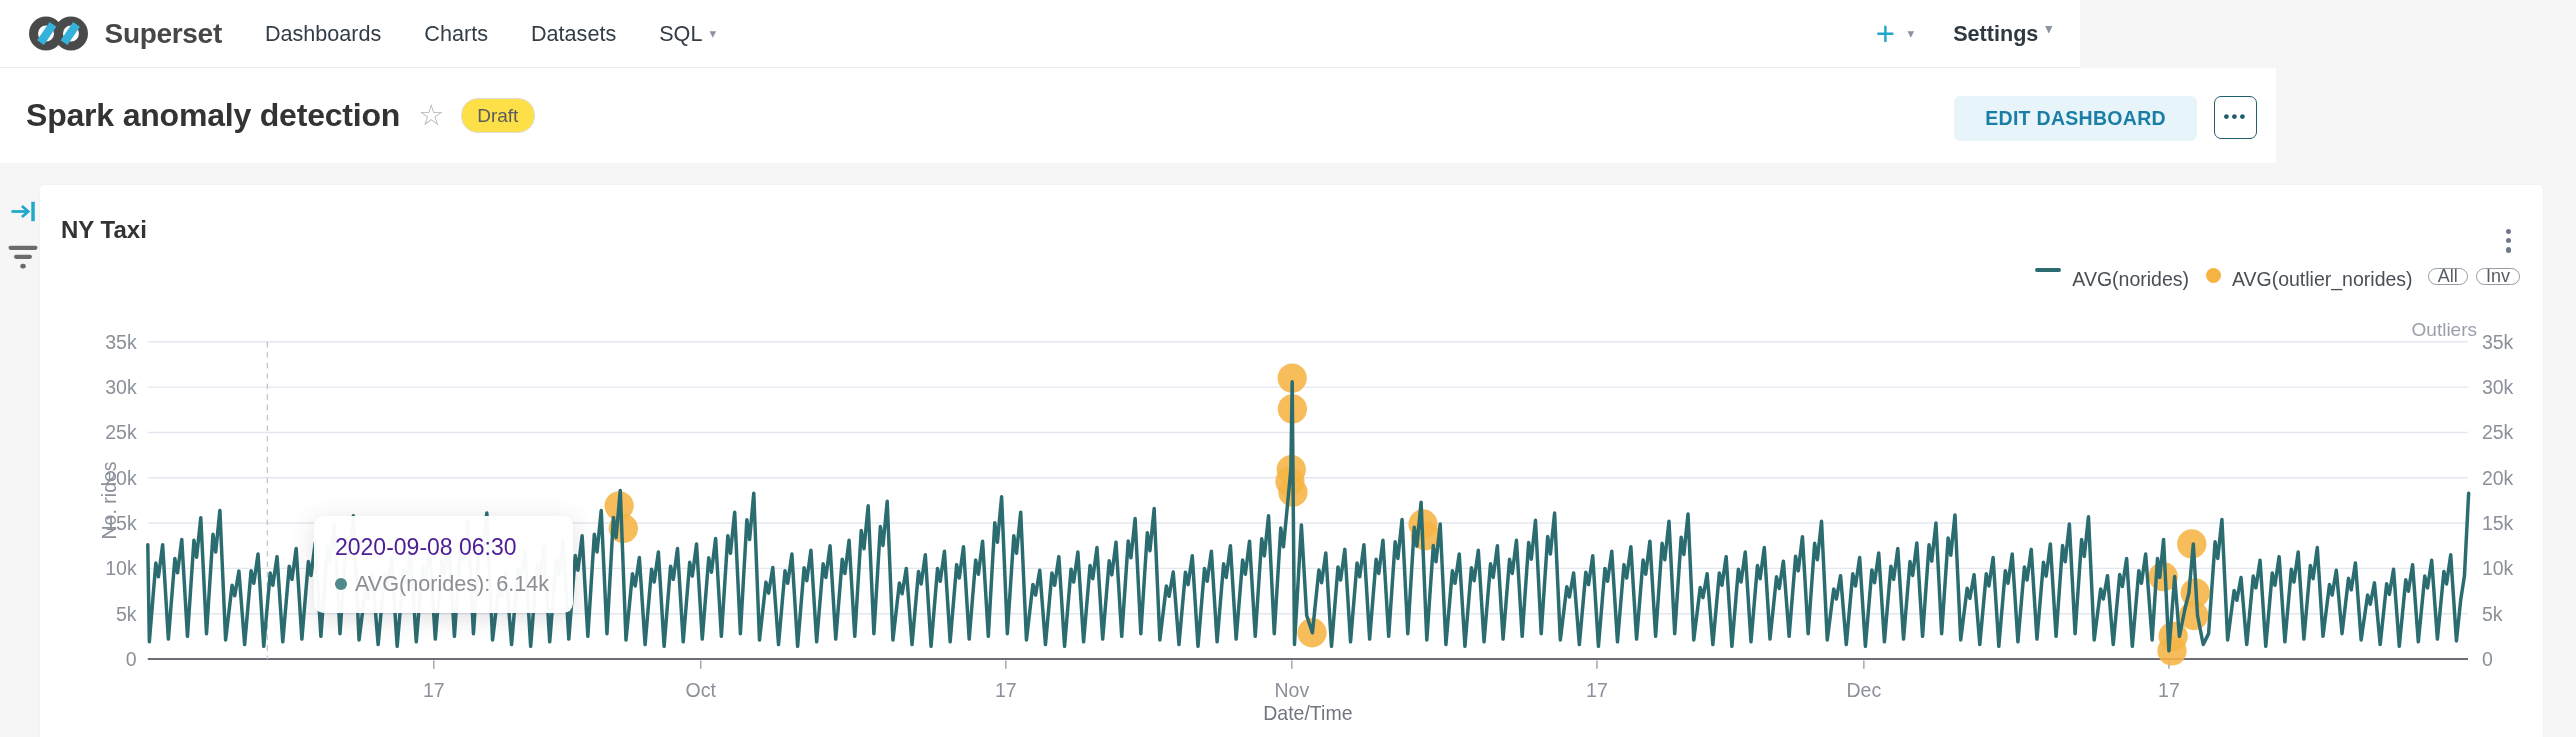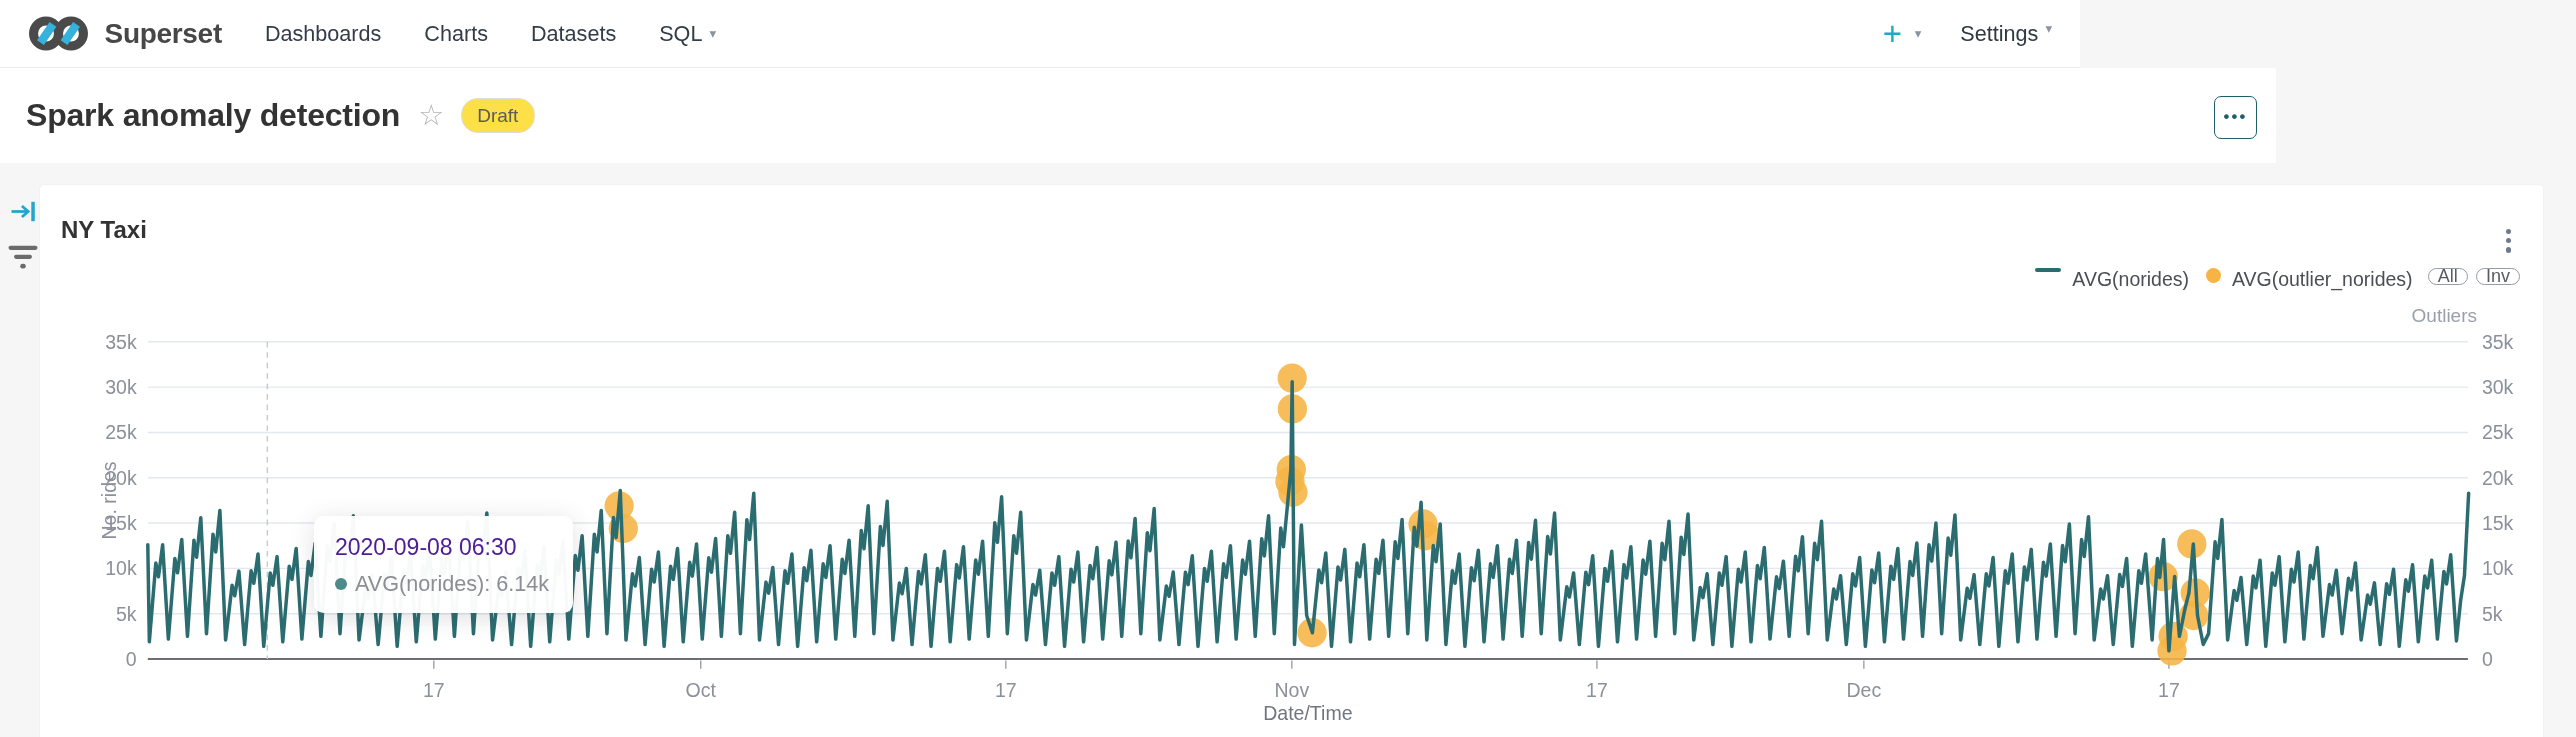--- a/index.html
+++ b/index.html
@@ -11,21 +11,21 @@
     border-bottom:1.4px solid #ededed; display:flex; align-items:center; justify-content:space-between;
     padding:0 28px 0 25px; z-index:6; }
   .nav-left { display:flex; align-items:center; }
   .logo { display:inline-flex; margin-right:12.5px; cursor:pointer; }
   .brand { font-size:28px; font-weight:700; color:#474747; letter-spacing:-0.3px; cursor:pointer; }
   .nav-item { font-size:21.6px; color:#333d47; margin-left:43px; cursor:pointer; display:inline-flex; align-items:center; }
   .caret { font-size:13.2px; color:#8a939e; margin-left:7px; }
   .nav-right { display:flex; align-items:center; gap:39px; }
   .plus { display:inline-flex; align-items:center; cursor:pointer; }
   .plus-glyph { font-size:33px; color:#20a7c9; font-weight:400; line-height:1; margin-right:5.6px; }
-  .settings { display:inline-flex; align-items:flex-start; font-size:21.6px; color:#2f3942; cursor:pointer; }
+  .settings { display:inline-flex; align-items:flex-start; font-size:21.6px; color:#2f3942; cursor:pointer;font-weight:bold; }
 
   
   .dash-header { position:absolute; left:0; top:68px; width:2276px; height:95px; background:#fff;
     display:flex; align-items:center; padding-left:26px; z-index:6; }
   .page-title { font-size:32px; font-weight:600; color:#333; letter-spacing:-0.2px; }
   .star { font-size:29px; color:#b5b5b5; margin-left:18px; cursor:pointer; line-height:1; }
   .badge { margin-left:16.7px; font-size:19px; color:#5c5c5c; background:#fde047; border:0.7px solid #dcdcdc;
     border-radius:16.7px; padding:5.6px 15.3px; }
   .edit-btn { position:absolute; right:79px; top:28px; height:45px; padding:0 31px; font-size:19.5px;
     font-weight:700; letter-spacing:0.3px; color:#1a7ea6; background:#e7f4fa; border:none; border-radius:6.3px;
@@ -47,21 +47,21 @@
     cursor:pointer; z-index:4; padding:2.8px; }
   .kebab i { width:5.6px; height:5.6px; border-radius:50%; background:#6f7988; }
 
   .legend { position:absolute; top:268px; right:56px; display:flex; align-items:flex-start; gap:11px; z-index:3; }
   .legend .swatch-line { width:26.5px; height:3.5px; border-radius:2.1px; cursor:pointer; }
   .legend .swatch-dot { width:15.3px; height:15.3px; border-radius:50%; cursor:pointer; }
   .legend .lg-label { font-size:19.5px; color:#4a4f55; cursor:pointer; }
   .pill { border:1.4px solid #969ca3; border-radius:12.5px; height:17px; padding:0 9px; display:flex;
     align-items:center; font-size:18px; color:#575c63; cursor:pointer; background:#fff; }
   .pill + .pill { margin-left:-2.8px; }
-  .outliers-label { position:absolute; top:305px; right:99px; font-size:19px; color:#9aa0ab; z-index:3; }
+  .outliers-label { position:absolute; top:319px; right:99px; font-size:19px; color:#9aa0ab; z-index:3; }
 
   #chart-svg { position:absolute; left:0; top:0; z-index:2; pointer-events:none; }
   #chart-svg text { font-family:"Liberation Sans", sans-serif; }
 
   
   .tooltip { position:absolute; left:314px; top:516px; background:rgba(255,255,255,0.97); border-radius:9.8px;
     box-shadow:0 4.2px 25px rgba(60,60,80,0.16); padding:18px 24px 16.7px 21px; z-index:5; white-space:nowrap; }
   .tt-title { font-size:23px; color:#4c1d95; margin-bottom:9.8px; }
   .tt-row { display:flex; align-items:center; gap:8px; }
   .tt-dot { width:12px; height:12px; border-radius:50%; }
@@ -98,20 +98,21 @@
       <span>Settings</span>
       <span class="caret">▾</span>
     </span>
   </div>
 </div>
 
 <div class="dash-header">
   <span class="page-title">Spark anomaly detection</span>
   <span class="star">☆</span>
   <span class="badge">Draft</span>
+  <button class="edit-btn">EDIT DASHBOARD</button>
   <button class="more-btn">
     <span>•••</span>
   </button>
 </div>
 
 <div class="content"></div>
 
 <div class="filter-strip">
   <span class="icon-btn" style="left:9.8px; top:37px;">
     <svg width="28" height="25" viewBox="0 0 40 36">

